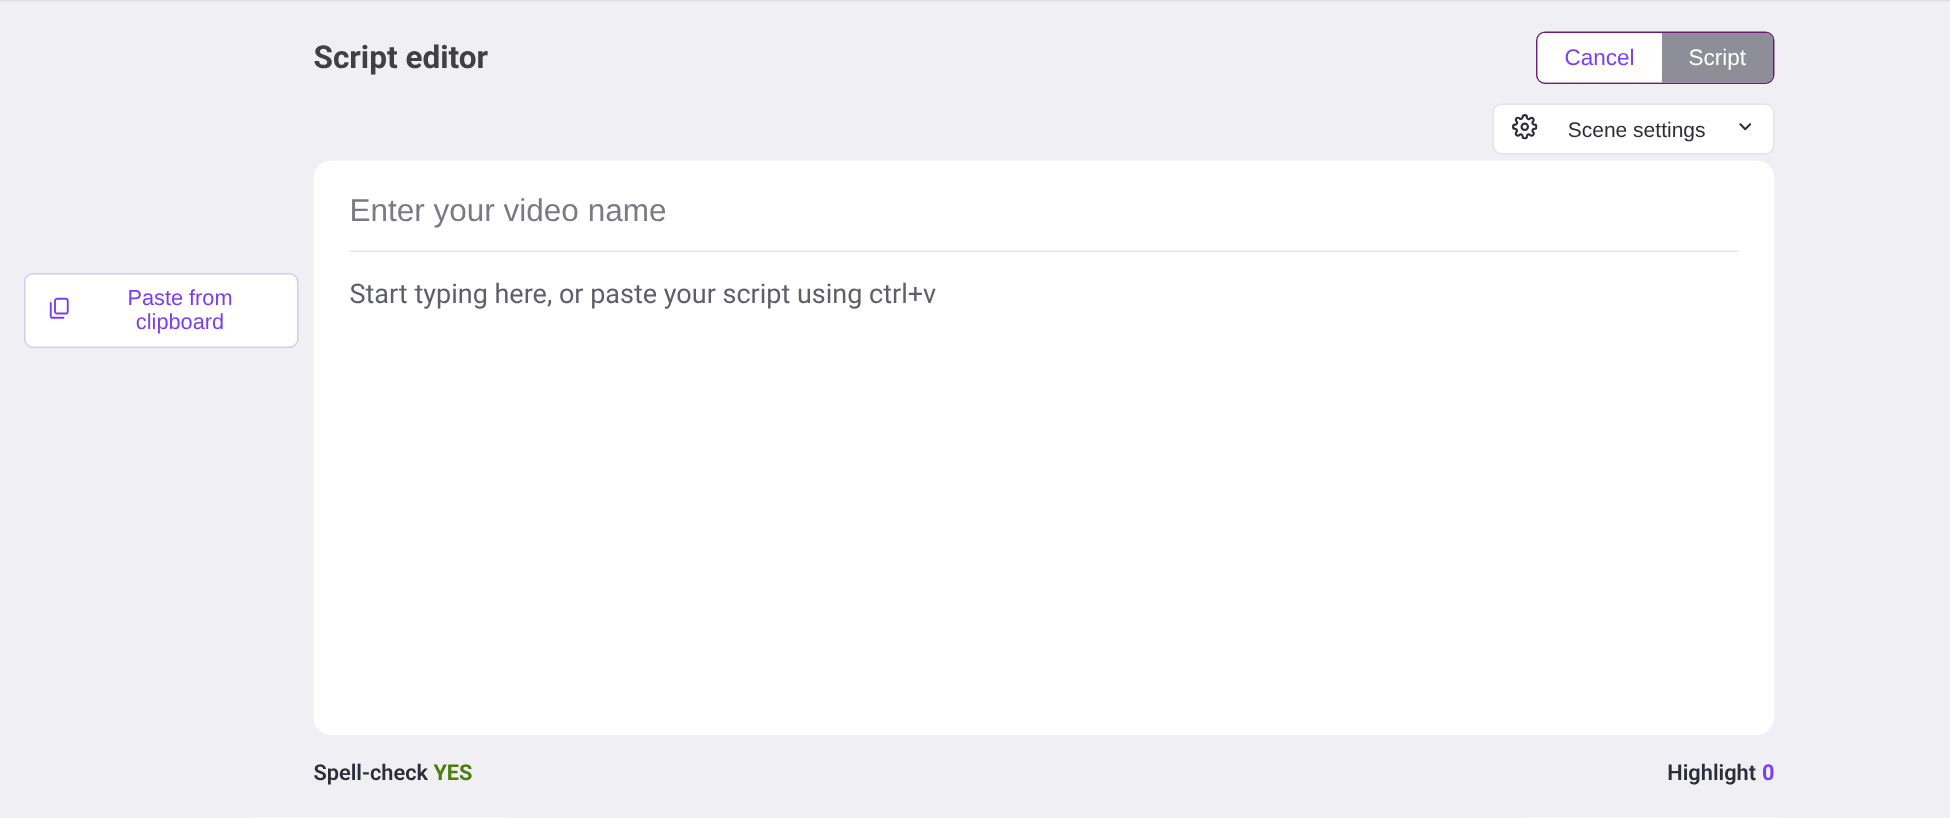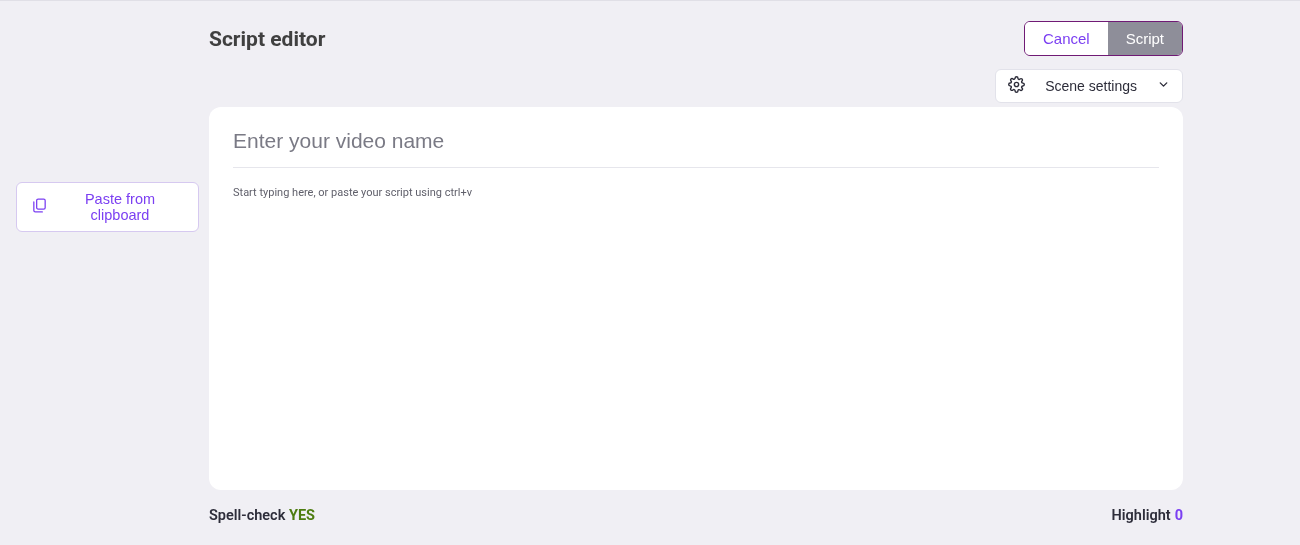--- a/index.html
+++ b/index.html
@@ -109,21 +109,21 @@
     padding: 0 0 14px 0;
     outline: none;
     background: transparent;
   }
   .video-name-input::placeholder { color: #7a7a85; }
   .script-area {
     width: 100%;
     height: 300px;
     border: none;
     resize: none;
-    font-size: 11px;
+    font-size: 18px;
     font-family: inherit;
     color: #c2410c;
     padding: 18px 0 0 0;
     outline: none;
     background: transparent;
   }
   .script-area::placeholder { color: #5f5f6a; }
   .footer-row {
     position: absolute;
     top: 506px;

